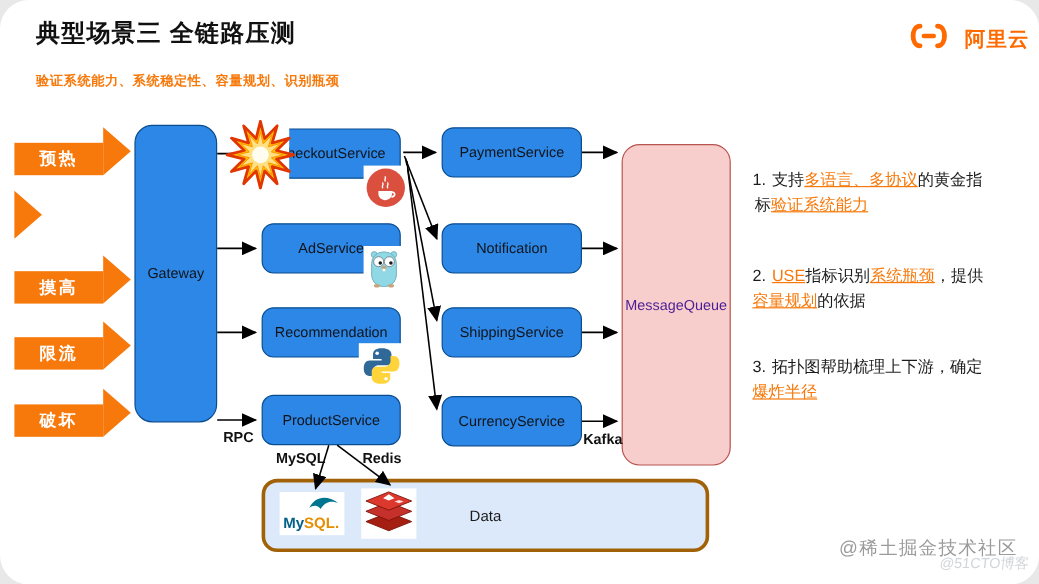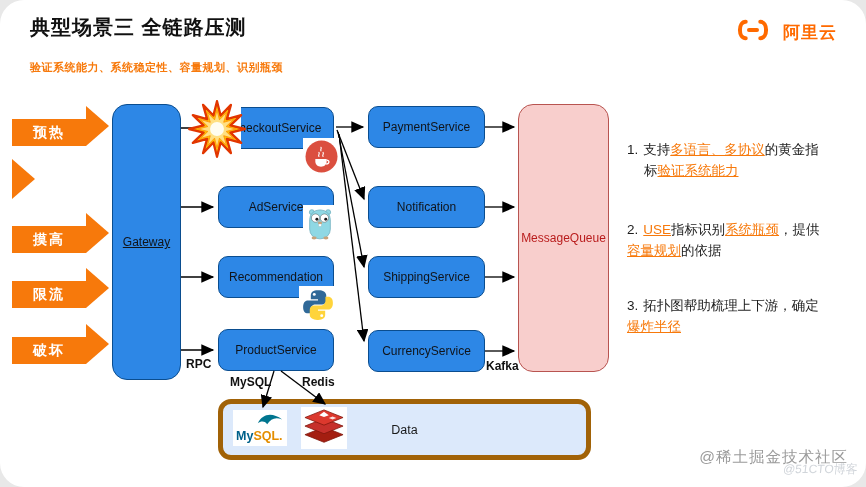--- a/index.html
+++ b/index.html
@@ -3,58 +3,58 @@
 <meta charset="utf-8">
 <style>
   * { margin:0; padding:0; box-sizing:border-box; }
   body { font-family:"Liberation Sans","DejaVu Sans",sans-serif; background:#e8e8e8; }
   .slide { position:relative; width:866px; height:487px; background:#ffffff; overflow:hidden;border-radius:24px; }
   .abs { position:absolute; }
 
   
   .title { left:30px; top:14px; font-size:20px; font-weight:700; color:#111; letter-spacing:1px; }
   .subtitle { left:30px; top:60px; font-size:11px; font-weight:700; color:#F7790B; letter-spacing:0.5px; }
-  .logo { right:29px; top:18px; display:flex; align-items:center; gap:10px; }
+  .logo { right:8px; top:18px; display:flex; align-items:center; gap:10px; }
   .logo-text { color:#FF6A00; font-size:17px; font-weight:700; letter-spacing:1px; }
 
   
   .stage { left:12px; display:flex; align-items:flex-end; height:40px; }
   .stage-body { width:74px; height:27px; background:#F7790B; color:#fff; font-size:14px; font-weight:700;
                 display:flex; align-items:center; justify-content:center; letter-spacing:2px; }
   .stage-tip { width:0; height:0; border-top:20px solid transparent; border-bottom:20px solid transparent;
                border-left:23px solid #F7790B; }
 
   
   .bluebox { background:#2D87E6; border:1px solid #0A4D8F; border-radius:10px; color:#10141a;
              display:flex; align-items:center; justify-content:center; font-size:12px; z-index:2; }
   .tall { border-radius:15px; }
-  .gateway { left:112px; top:104px; width:69px; height:276px;text-decoration:underline; }
-  .mq { left:518px; top:104px; width:91px; height:268px; background:#F8CECC; border:1px solid #B85450;
-        border-radius:15px; display:flex; align-items:center; justify-content:center; font-size:12px; color:#b91c1c; z-index:2; }
-  .databox { left:218px; top:399px; width:373px; height:61px; background:#DCE9FB; border:5px solid #a16207;
+  .gateway { left:112px; top:104px; width:69px; height:248px; }
+  .mq { left:518px; top:120px; width:91px; height:268px; background:#F8CECC; border:1px solid #B85450;
+        border-radius:15px; display:flex; align-items:center; justify-content:center; font-size:12px; color:#4c1d95; z-index:2; }
+  .databox { left:218px; top:399px; width:373px; height:61px; background:#DCE9FB; border:3px solid #a16207;
              border-radius:13px; display:flex; align-items:center; justify-content:center; font-size:12.5px; color:#1a1a1a; z-index:2; }
 
   .svc-m { left:218px; width:116px; height:42px; }
   .svc-r { left:368px; width:117px; height:42px; }
 
   
   .connectors { left:0; top:0; width:866px; height:487px; z-index:4; pointer-events:none; }
 
   
   .lbl { font-size:12px; font-weight:700; color:#111; z-index:6; }
 
   
   .chip { background:#fff; z-index:6; display:flex; align-items:center; justify-content:center; }
 
   
   .note { left:627px; width:240px; font-size:13.5px; line-height:1.55; color:#1c1c1c; z-index:3; }
   .note .num { margin-right:5px; }
   .hl { color:#F7790B;text-decoration:underline; }
   .l2 { display:block; }
-  .l2.indent { margin-left:17px; }
+  .l2.indent { margin-left:2px; }
 
   
   .wm-main { right:18px; top:447px; font-size:15.5px; color:#9b9b9b; letter-spacing:1px; z-index:7;margin-left:28px; }
   .wm-sub { right:8px; top:461px; font-size:12px; color:#c9ced4; opacity:0.85; z-index:7; transform:skewX(-6deg); }
 </style>
 </head>
 <body>
 
 <div class="slide">
 

